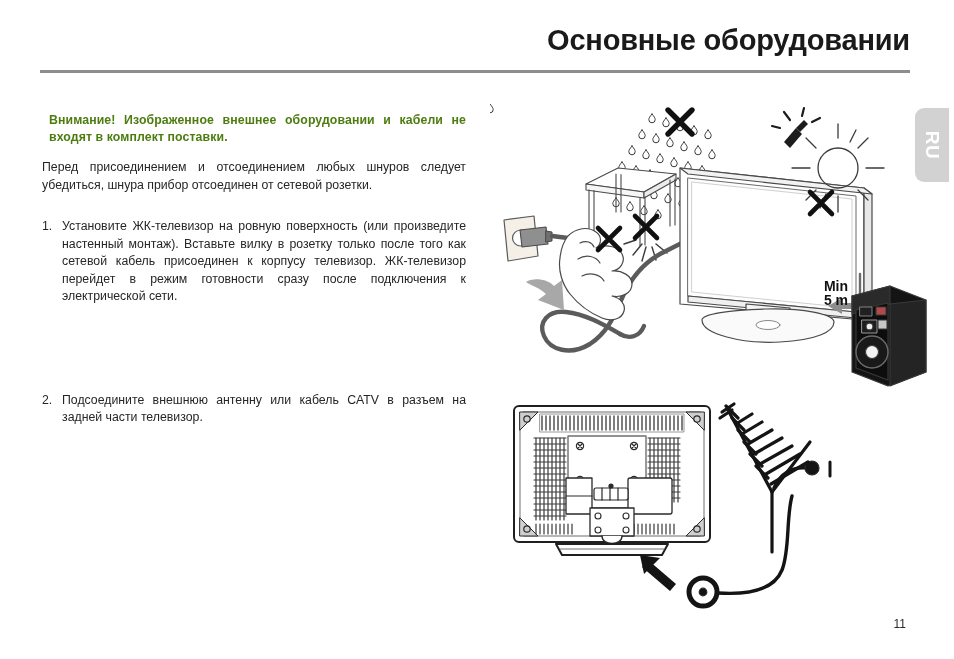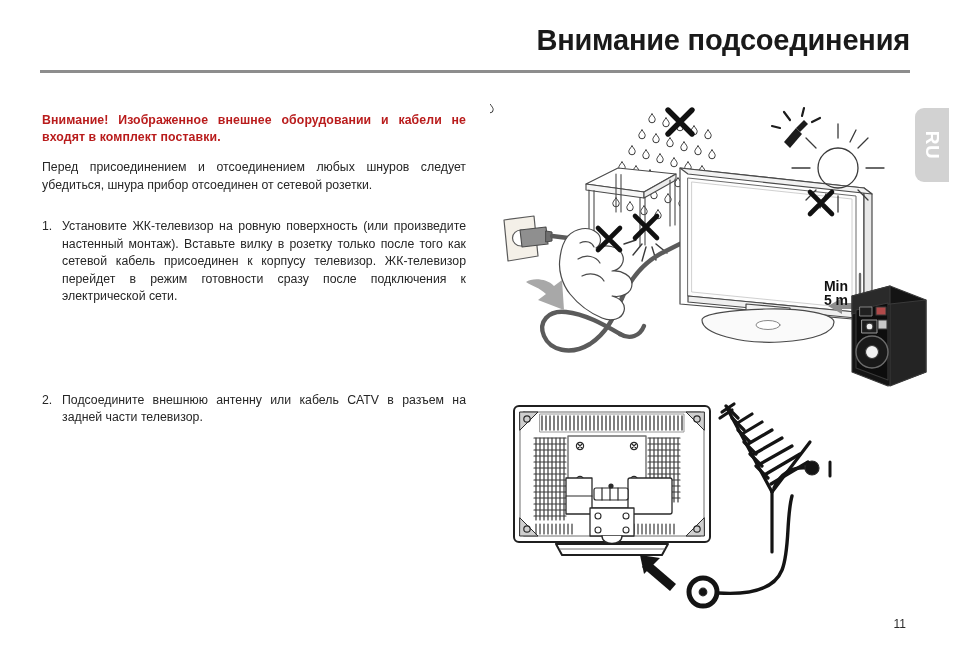--- a/index.html
+++ b/index.html
@@ -35,21 +35,21 @@
     transform:translate(-50%,-50%) rotate(90deg);
     font-size:19px;font-weight:bold;color:#ffffff;
     letter-spacing:0.5px;
   }
 
   
   .textcol{position:absolute;left:42px;top:112px;width:424px;}
   .warn{
     font-size:12.3px;font-weight:bold;line-height:17px;
     text-align:justify;text-align-last:left;
-    color:#b91c1c;margin:0 0 13px 0;
+    color:#4d7c0f;margin:0 0 13px 7px;
     letter-spacing:0.1px;
   }
   .para{
     font-size:12.3px;line-height:17.5px;
     text-align:justify;text-align-last:left;
     color:#262626;margin:0 0 14px 0;
   }
   .list{margin-top:24px;}
   .li{
     position:relative;padding-left:20px;
@@ -79,21 +79,21 @@
     position:absolute;right:48px;bottom:28px;
     font-size:12px;color:#2b2b2b;margin-top:24px;
   }
 </style>
 </head>
 <body>
 
 <div class="page">
 
   <div class="header">
-    <div class="page-title">Внимание подсоединения</div>
+    <div class="page-title">Основные оборудовании</div>
     <div class="header-rule"></div>
   </div>
 
   <div class="ru-tab">
     <span>RU</span>
   </div>
 
   <div class="textcol">
     <p class="warn">Внимание! Изображенное внешнее оборудовании и кабели не входят в комплект поставки.</p>
     <p class="para">Перед присоединением и отсоединением любых шнуров следует убедиться, шнура прибор отсоединен от сетевой розетки.</p>

